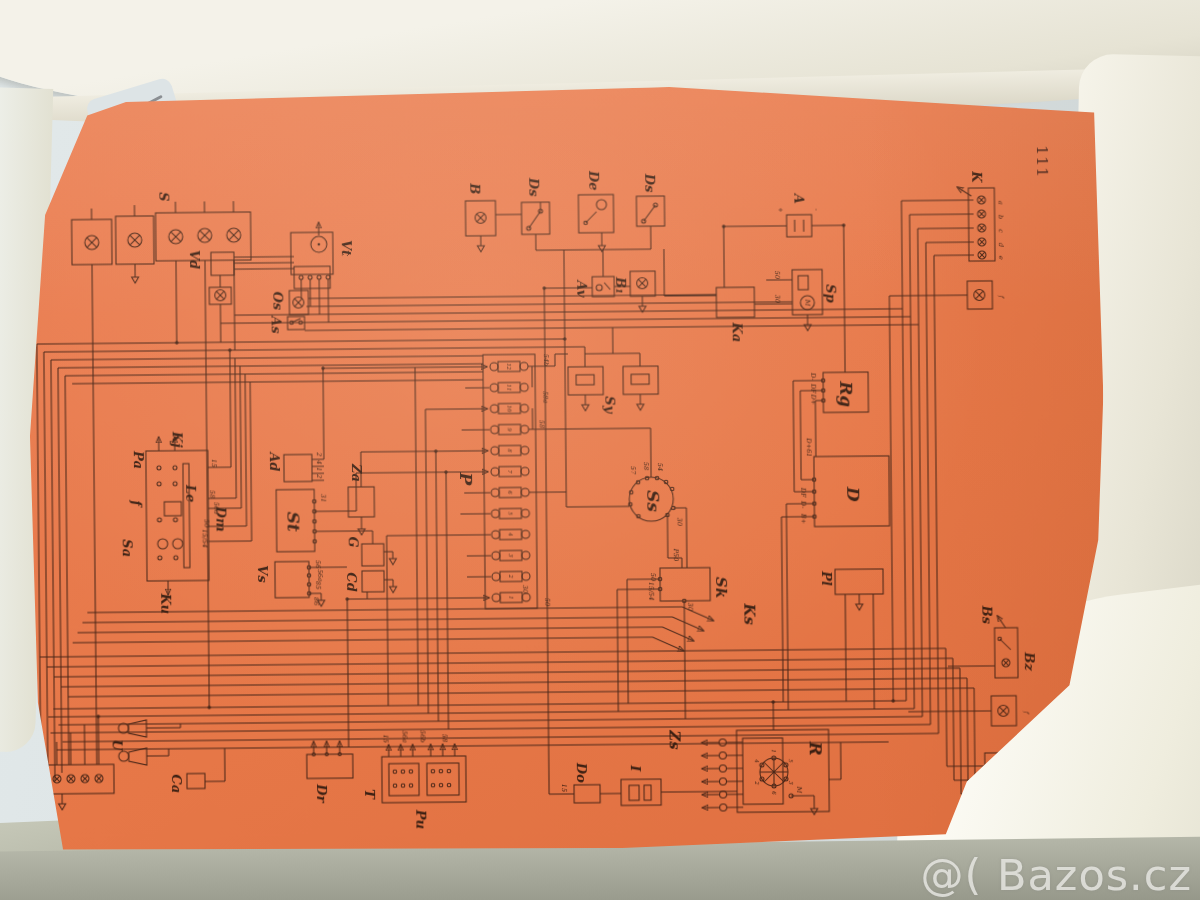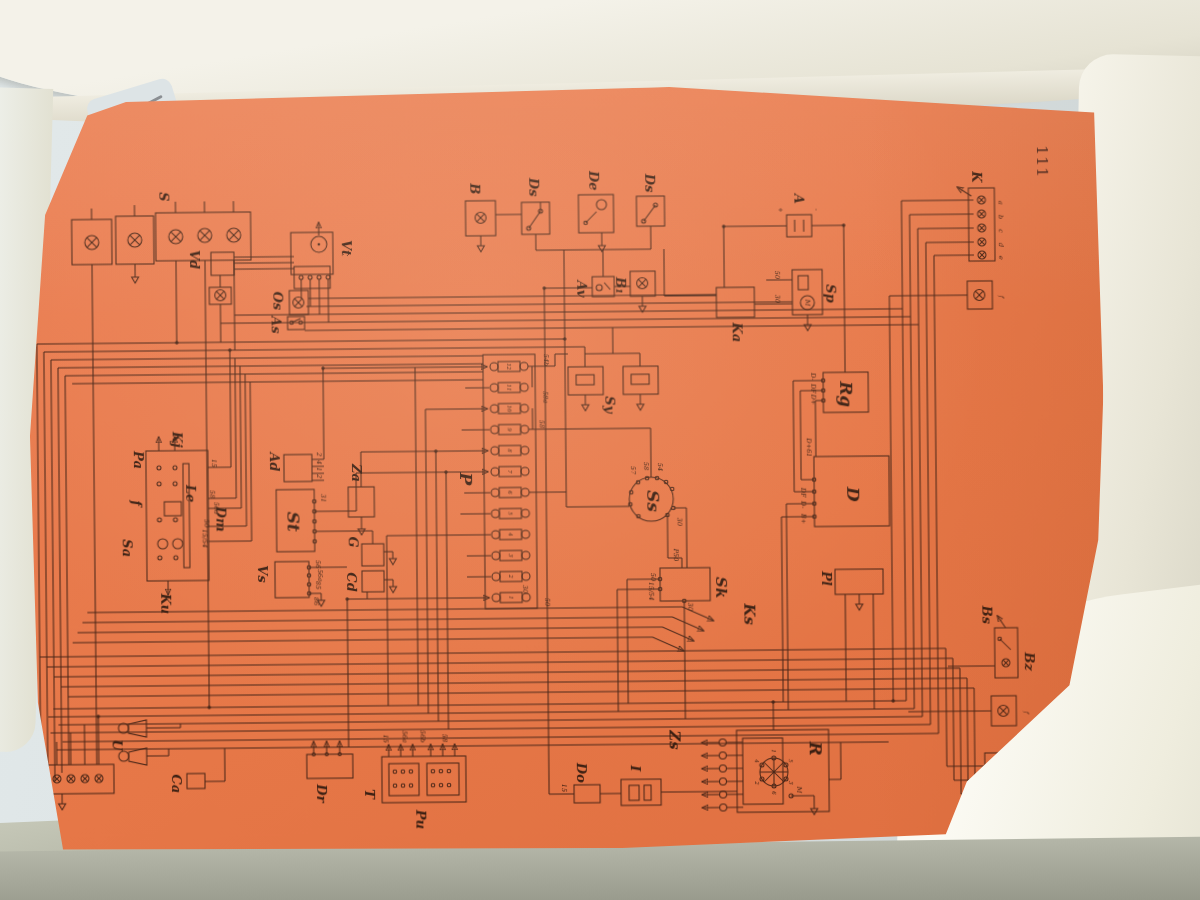--- a/index.html
+++ b/index.html
@@ -649,13 +649,14 @@
         <rect x="335" y="477" width="22" height="21"></rect>
         <path d="M357,486H366"></path>
           <use href="#gnd" x="366" y="486"></use>
         <text class="lbl" x="325" y="488" transform="rotate(90 325 488)">Cd</text>
       </g>
     </svg>
 
     <div class="page-number">111</div>
   </div>
 
+  <div class="watermark">@( Bazos.cz</div>
 </div>
 
 </body></html>

